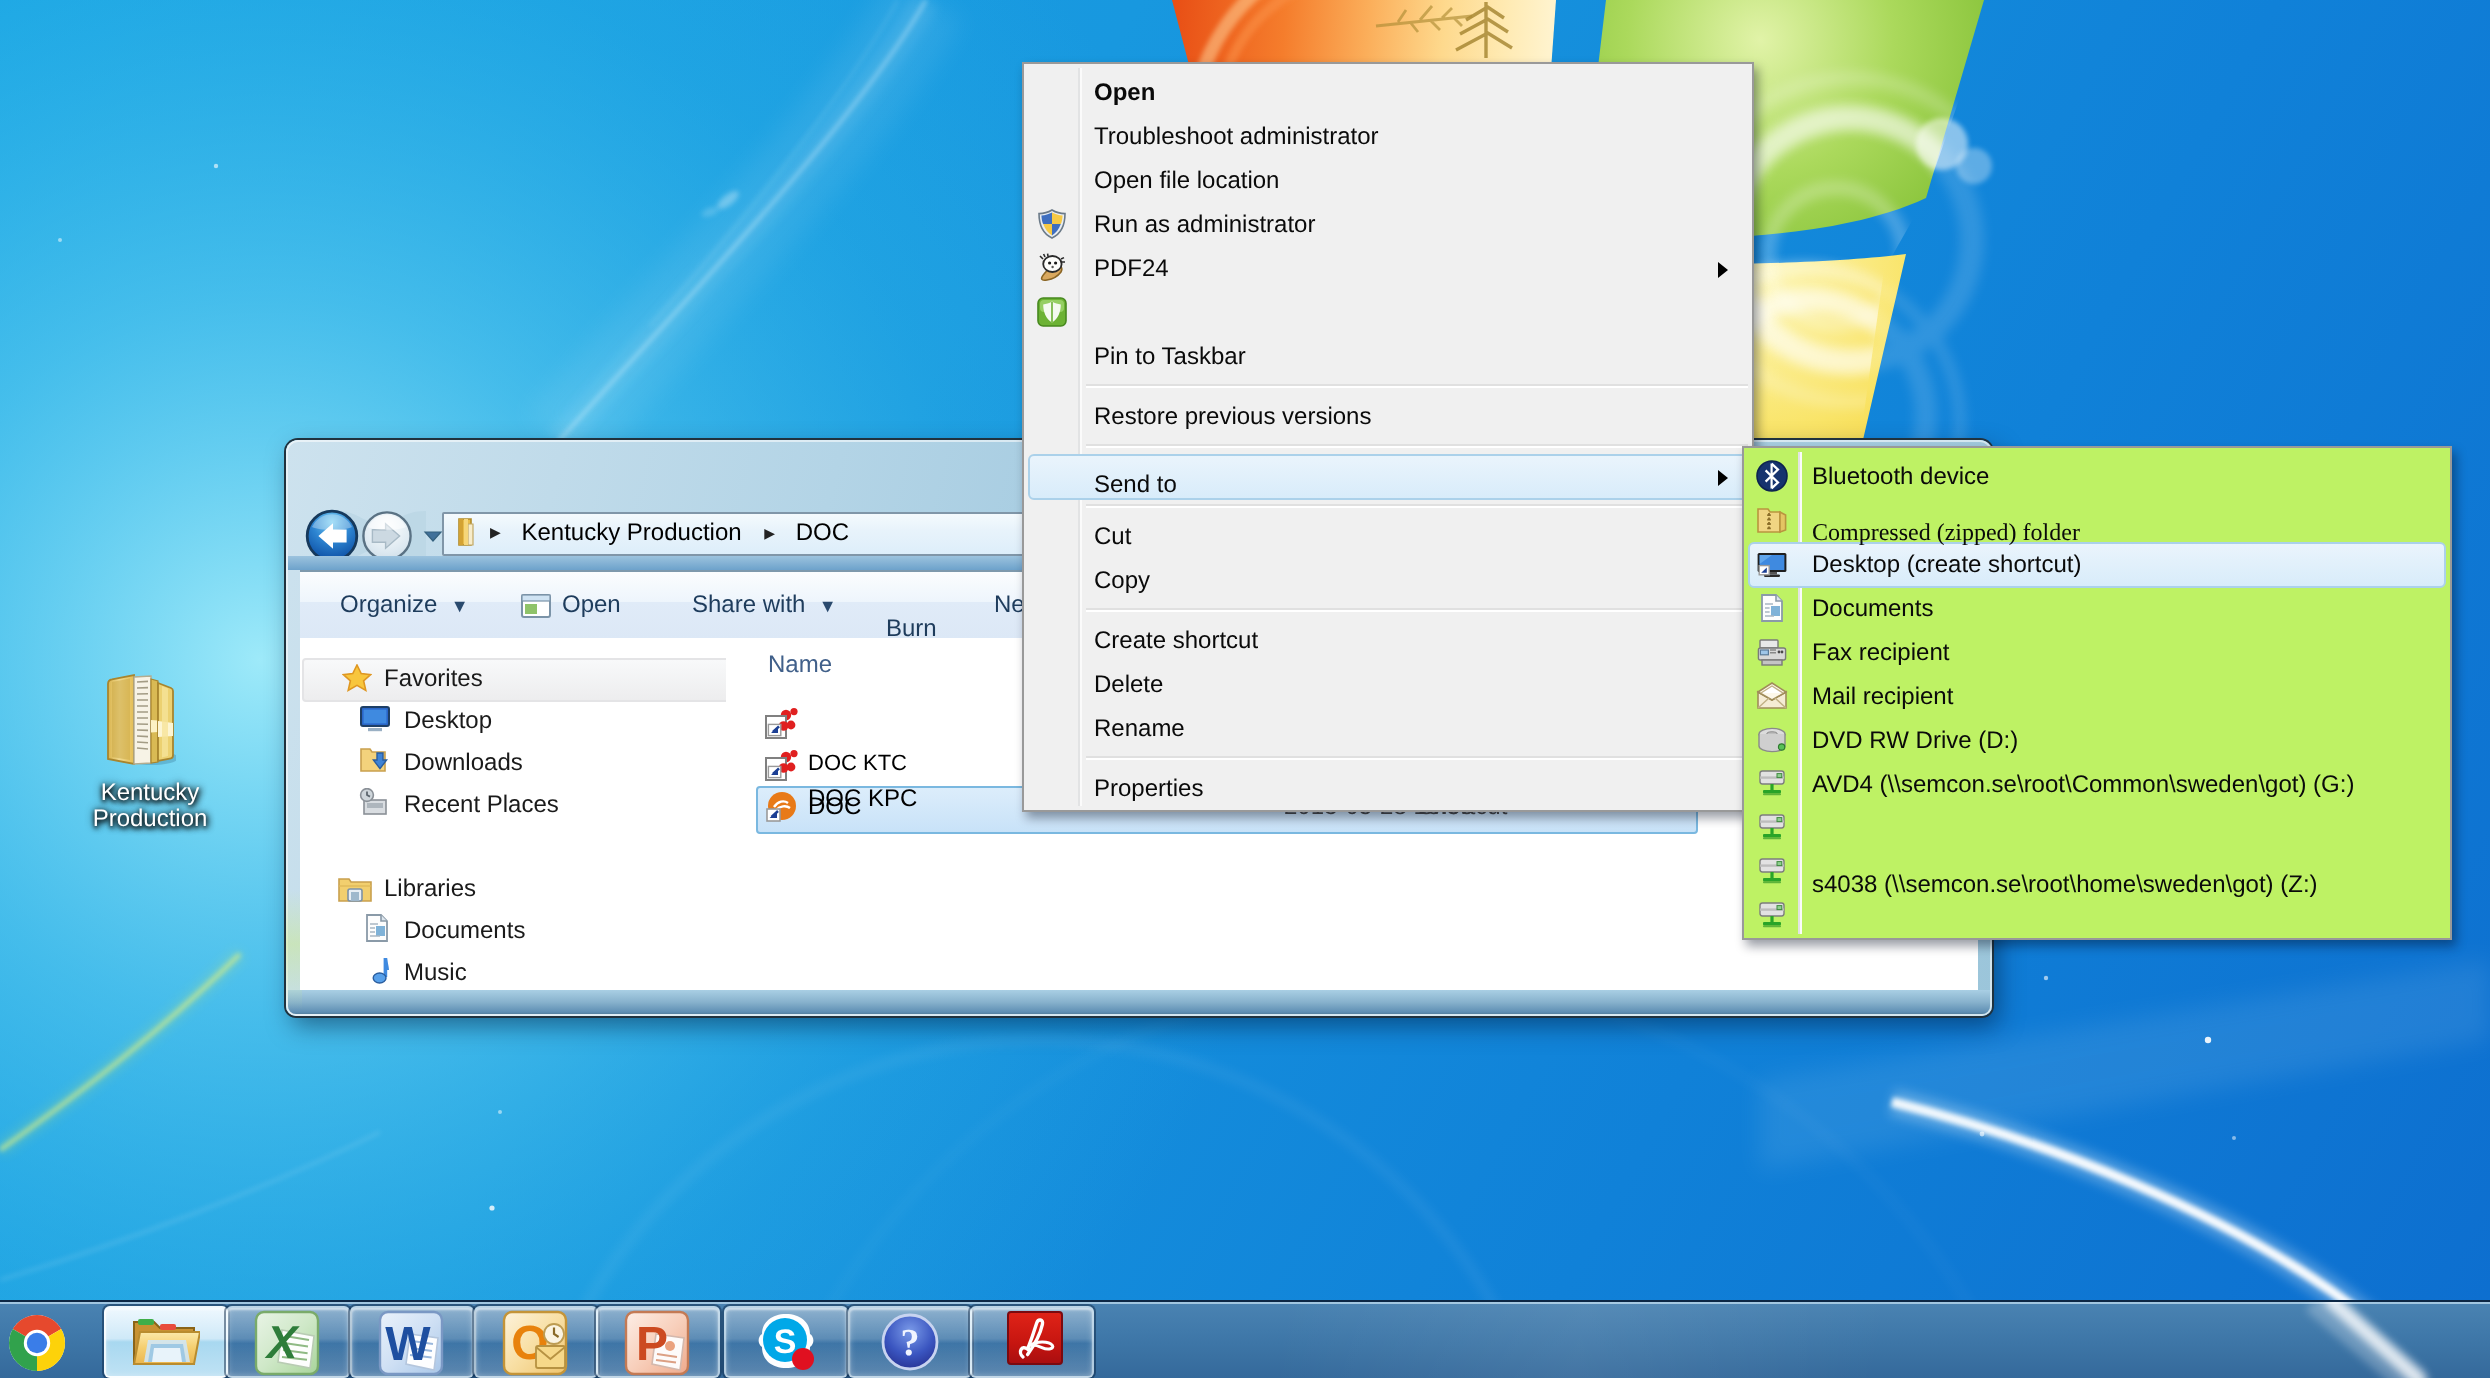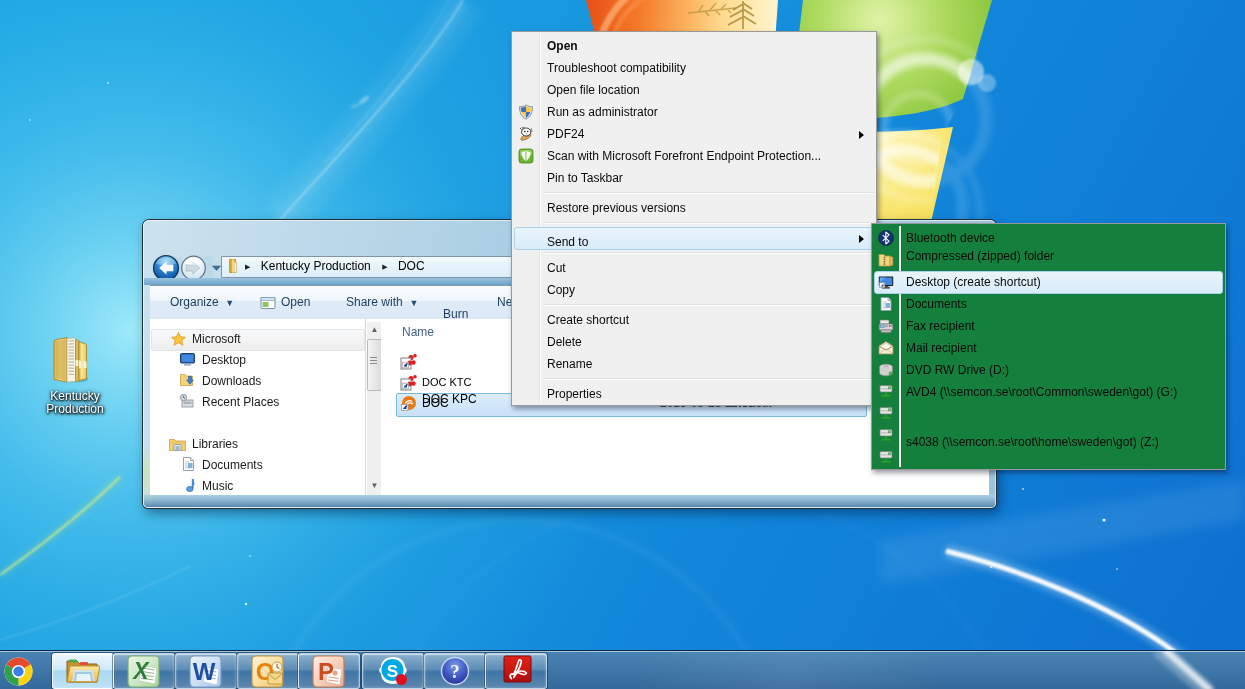--- a/index.html
+++ b/index.html
@@ -219,21 +219,21 @@
   </div>
 
   <div class="abs" style="left:7px;top:99px;width:839px;height:176px;background:#ffffff;">
 
     <div class="abs" style="left:0;top:0;width:215px;height:176px;background:#ffffff;border-right:1px solid #d9d9d9;font-size:12px;color:#1a1a1a;">
 
       <div class="abs" style="left:1px;top:10px;width:212px;height:20px;background:linear-gradient(#f8f9fa,#ededee);border:1px solid #e4e4e6;border-radius:2px;"></div>
       <svg class="abs" style="left:21px;top:13px" width="15" height="14" viewBox="0 0 15 14">
         <path d="M7.5,0.5 L9.6,4.8 L14.4,5.3 L10.8,8.4 L11.9,13.2 L7.5,10.7 L3.1,13.2 L4.2,8.4 L0.6,5.3 L5.4,4.8 Z" fill="#f8c63d" stroke="#df9722" stroke-width="0.8"></path>
       </svg>
-      <div class="abs" style="left:42px;top:10px;height:20px;line-height:20px;">Microsoft</div>
+      <div class="abs" style="left:42px;top:10px;height:20px;line-height:20px;">Favorites</div>
 
       <svg class="abs" style="left:30px;top:34px" width="15" height="13" viewBox="0 0 15 13">
         <rect x="0.5" y="0.5" width="14" height="9.5" rx="1" fill="#2a66c8" stroke="#1e3f66"></rect>
         <rect x="1.8" y="1.8" width="11.4" height="6.9" fill="#3f8ae0"></rect>
         <rect x="4" y="11" width="7" height="1.6" fill="#9ab0c4"></rect>
       </svg>
       <div class="abs" style="left:52px;top:31px;height:20px;line-height:20px;">Desktop</div>
 
       <svg class="abs" style="left:30px;top:54px" width="15" height="14" viewBox="0 0 15 14">
         <path d="M0.5,1.5 L5,1.5 L6,3 L12.5,3 L12.5,12.5 L0.5,12.5 Z" fill="#f3d27c" stroke="#c9a04e" stroke-width="0.8"></path>
@@ -273,21 +273,21 @@
       <div class="abs" style="left:52px;top:157px;height:20px;line-height:20px;">Music</div>
     </div>
 
     <div class="abs" style="left:217px;top:3px;width:15px;height:173px;background:#f0f0f0;">
       <div class="abs" style="left:0px;top:0px;width:15px;height:15px;background:#f0f0f0;text-align:center;font-size:8px;color:#606060;line-height:15px;">▲</div>
       <div class="abs" style="left:0px;top:17px;width:13px;height:50px;background:linear-gradient(90deg,#f4f4f4,#dcdcdc);border:1px solid #b8b8b8;border-radius:2px;"></div>
       <div class="abs" style="left:3px;top:38px;width:7px;height:1px;background:#8c8c8c;box-shadow:0 3px 0 #8c8c8c,0 -3px 0 #8c8c8c;"></div>
       <div class="abs" style="left:0px;top:156px;width:15px;height:15px;background:#f0f0f0;text-align:center;font-size:8px;color:#606060;line-height:15px;">▼</div>
     </div>
 
-    <div class="abs" style="left:231px;top:0;width:608px;height:176px;background:#fff;">
+    <div class="abs" style="left:213px;top:0;width:608px;height:176px;background:#fff;">
       <div class="abs" style="left:21px;top:6px;font-size:12px;color:#41608a;">Name</div>
 
       <div class="abs" style="left:15px;top:74px;width:469px;height:22px;border:1px solid #7ab8e0;border-radius:2px;background:linear-gradient(#dcedfb,#c8e2f8);"></div>
 
       <svg class="abs" style="left:19px;top:35px" width="17" height="17" viewBox="0 0 17 17">
         <circle cx="11" cy="3.5" r="2.6" fill="#e02020"></circle>
             <circle cx="15" cy="1.8" r="1.8" fill="#e02020"></circle>
         <circle cx="13.5" cy="8.5" r="2.2" fill="#e02020"></circle>
         <rect x="1" y="4" width="10" height="11" fill="#fff" stroke="#808080"></rect>
         <circle cx="9.8" cy="9" r="2.4" fill="#e02020"></circle>
@@ -321,25 +321,24 @@
       <div class="abs" style="left:346px;top:74px;height:20px;line-height:20px;font-size:12px;color:#4a4a4a;">Shortcut</div>
     </div>
   </div>
 </div>
 
 <div id="cmenu" class="abs" style="left:511px;top:31px;width:364px;height:373px;background:#f0f0f0;border:1px solid #999999;box-shadow:2px 3px 5px rgba(0,10,30,.4);font-size:12px;color:#0a0a0a;">
   <div class="abs" style="left:27px;top:2px;bottom:2px;width:1px;background:#e2e3e4;"></div>
   <div class="abs" style="left:28px;top:2px;bottom:2px;width:1px;background:#fbfbfb;"></div>
 
   <div class="abs cmt" style="top:3px;font-weight:bold;">Open</div>
-  <div class="abs cmt" style="top:25px;">Troubleshoot compatibility</div>
+  <div class="abs cmt" style="top:25px;">Troubleshoot administrator</div>
   <div class="abs cmt" style="top:47px;">Open file location</div>
   <div class="abs cmt" style="top:69px;">Run as administrator</div>
   <div class="abs cmt" style="top:91px;">PDF24</div>
-  <div class="abs cmt" style="top:113px;">Scan with Microsoft Forefront Endpoint Protection...</div>
   <div class="abs cmt" style="top:135px;">Pin to Taskbar</div>
   <div class="abs csep" style="top:160px;"></div>
   <div class="abs cmt" style="top:165px;">Restore previous versions</div>
   <div class="abs csep" style="top:190px;"></div>
   <div class="abs" style="left:2px;top:195px;width:358px;height:21px;border:1px solid #abd1ea;border-radius:3px;background:linear-gradient(#eaf4fc,#d8ecfa);"></div>
   <div class="abs cmt" style="top:199px;">Send to</div>
   <div class="abs csep" style="top:220px;"></div>
   <div class="abs cmt" style="top:225px;">Cut</div>
   <div class="abs cmt" style="top:247px;text-align:right;">Copy</div>
   <div class="abs csep" style="top:272px;"></div>
@@ -368,28 +367,28 @@
     <rect x="1" y="1" width="14" height="14" rx="2.6" fill="#6cb234" stroke="#47891e" stroke-width="0.8"></rect>
     <rect x="2" y="2" width="12" height="6" rx="2" fill="#9ad168" opacity="0.9"></rect>
     <path d="M8,2.8 C 9.4,3.7 11,4.2 12.4,4.2 C 12.4,8 11,11.3 8,13.2 C 5,11.3 3.6,8 3.6,4.2 C 5,4.2 6.6,3.7 8,2.8 Z" fill="#f4faf0"></path>
     <path d="M8,3 L8,13" stroke="#7ab84a" stroke-width="0.9"></path>
   </svg>
 
   <div class="abs" style="left:347px;top:99px;width:0;height:0;border-left:5px solid #000;border-top:4px solid transparent;border-bottom:4px solid transparent;"></div>
   <div class="abs" style="left:347px;top:203px;width:0;height:0;border-left:5px solid #000;border-top:4px solid transparent;border-bottom:4px solid transparent;"></div>
 </div>
 
-<div id="smenu" class="abs" style="left:871px;top:223px;width:353px;height:245px;background:#15803d;border:1px solid #999999;box-shadow:2px 3px 5px rgba(0,10,30,.4);font-size:12px;color:#0a0a0a;">
+<div id="smenu" class="abs" style="left:871px;top:223px;width:353px;height:245px;background:#bef264;border:1px solid #999999;box-shadow:2px 3px 5px rgba(0,10,30,.4);font-size:12px;color:#0a0a0a;">
   <div class="abs" style="left:27px;top:2px;bottom:2px;width:1px;background:#e2e3e4;"></div>
   <div class="abs" style="left:28px;top:2px;bottom:2px;width:1px;background:#fbfbfb;"></div>
 
   <div class="abs" style="left:2px;top:47px;width:347px;height:21px;border:1px solid #abd1ea;border-radius:3px;background:linear-gradient(#eaf4fc,#d8ecfa);"></div>
 
   <div class="abs smt" style="top:3px;">Bluetooth device</div>
-  <div class="abs smt" style="top:21px;">Compressed (zipped) folder</div>
+  <div class="abs smt" style="top:31px;font-family:Liberation Serif, serif;">Compressed (zipped) folder</div>
   <div class="abs smt" style="top:47px;">Desktop (create shortcut)</div>
   <div class="abs smt" style="top:69px;">Documents</div>
   <div class="abs smt" style="top:91px;">Fax recipient</div>
   <div class="abs smt" style="top:113px;">Mail recipient</div>
   <div class="abs smt" style="top:135px;">DVD RW Drive (D:)</div>
   <div class="abs smt" style="top:157px;">AVD4 (\\semcon.se\root\Common\sweden\got) (G:)</div>
   <div class="abs smt" style="top:207px;">s4038 (\\semcon.se\root\home\sweden\got) (Z:)</div>
 
   
   <svg class="abs" style="left:6px;top:6px" width="16" height="16" viewBox="0 0 16 16">

